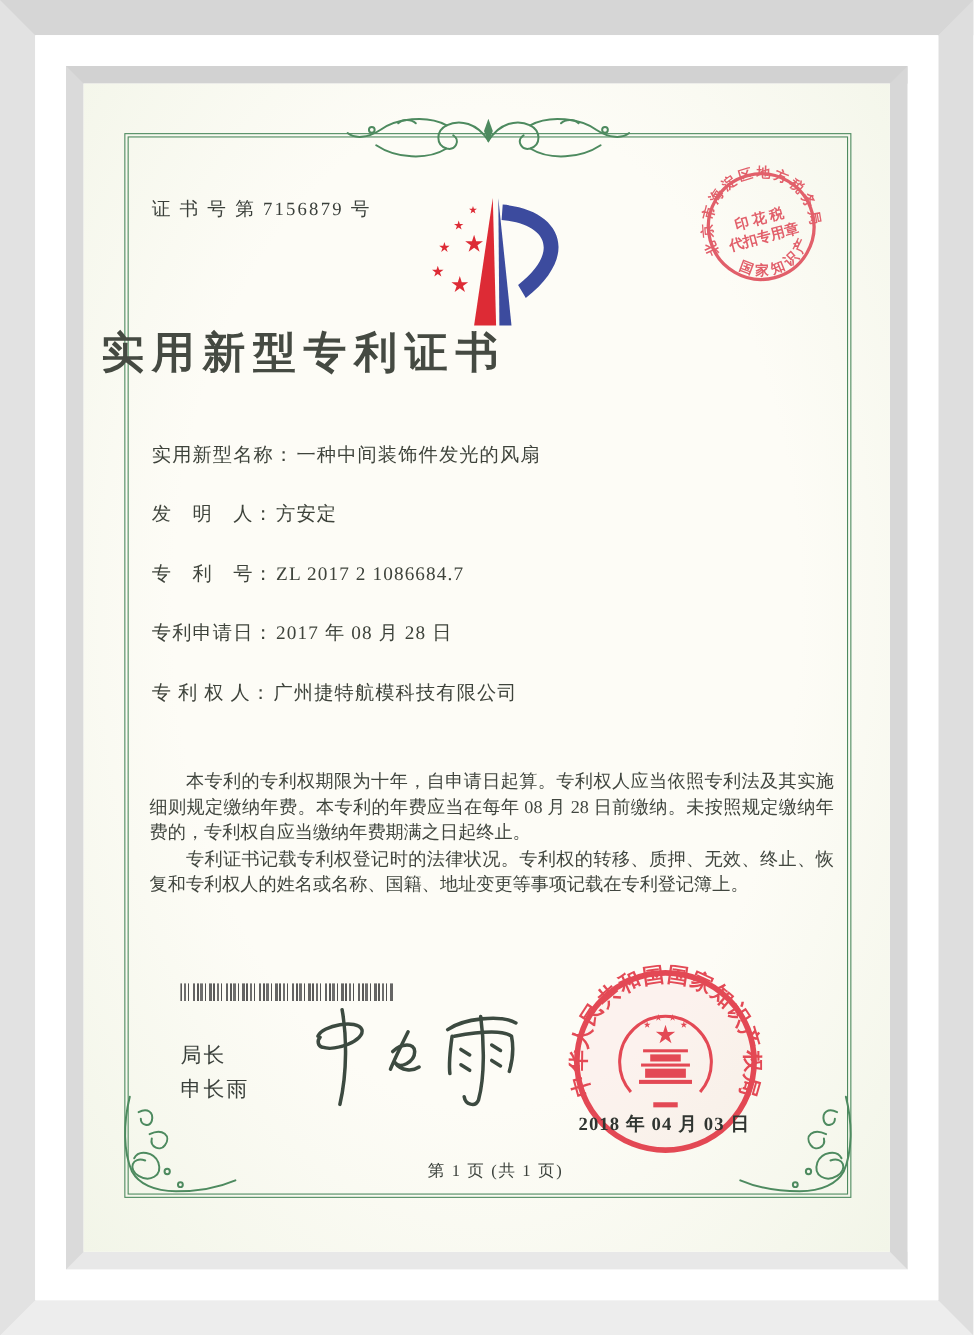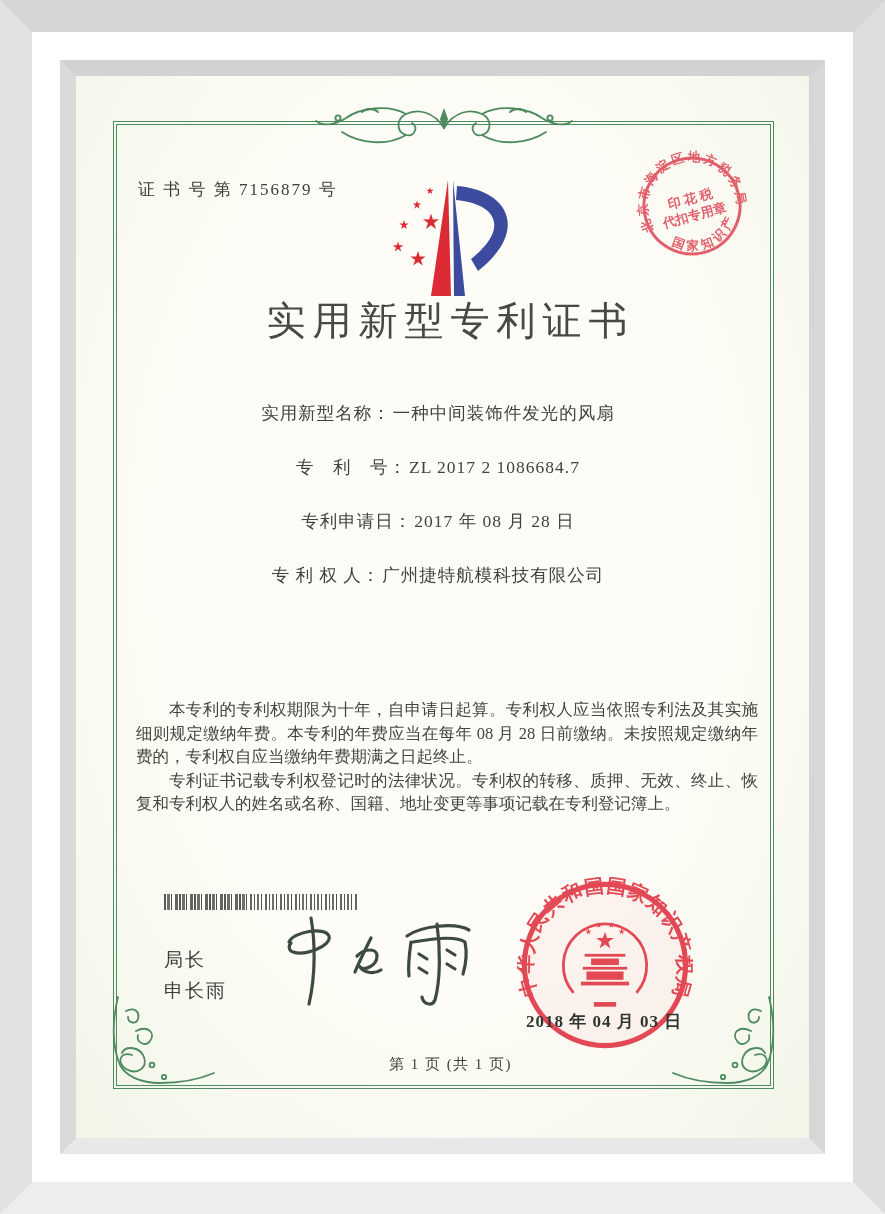--- a/index.html
+++ b/index.html
@@ -59,25 +59,25 @@
   .logo .red{fill:var(--logo-red,#dd2b35);}
   .logo .blue{fill:var(--logo-blue,#3c4b9e);}
 
   
   .tax-stamp{position:absolute;left:558px;top:72px;width:116px;height:116px;opacity:.9;}
   .tax-stamp svg{width:100%;height:100%;display:block;}
   .stamp-stroke{stroke:var(--stamp-red,#df4f5c);fill:none;}
   .stamp-text{fill:var(--stamp-red,#df4f5c);font-family:"Liberation Serif","DejaVu Serif",serif;font-weight:700;}
 
   .page-title{
-    position:absolute;left:16px;right:0;top:218px;text-align:center;
-    font-size:39px;font-weight:400;letter-spacing:7px;color:#454a42;
-  }
-
-  .fields{position:absolute;left:62px;top:325px;width:600px;text-align:center;}
+    position:absolute;left:16px;right:0;top:218px;
+    font-size:39px;font-weight:700;letter-spacing:7px;color:#454a42;
+  }
+
+  .fields{position:absolute;left:62px;top:325px;width:600px;}
   .field-row{height:54px;font-size:17.5px;letter-spacing:1px;color:#3e433b;white-space:nowrap;}
   .field-row .val{margin-left:2px;}
 
   .body-text{
     position:absolute;left:60px;top:622px;width:622px;
     font-size:16.5px;line-height:23.5px;text-align:justify;color:#41463f;
   }
   .body-text p{margin:0;text-indent:2em;}
 
   .barcode{
@@ -195,20 +195,23 @@
           <text class="stamp-text" font-size="13" text-anchor="middle" x="0" y="14">代扣专用章</text>
         </g>
       </svg>
     </div>
 
     <div class="page-title">实用新型专利证书</div>
 
     <div class="fields">
       <div class="field-row">
         <span class="lbl">实用新型名称：</span><span class="val">一种中间装饰件发光的风扇</span>
+      </div>
+      <div class="field-row">
+        <span class="lbl">发　明　人：</span><span class="val">方安定</span>
       </div>
       <div class="field-row">
         <span class="lbl">专　利　号：</span><span class="val">ZL 2017 2 1086684.7</span>
       </div>
       <div class="field-row">
         <span class="lbl">专利申请日：</span><span class="val">2017 年 08 月 28 日</span>
       </div>
       <div class="field-row">
         <span class="lbl">专 利 权 人：</span><span class="val">广州捷特航模科技有限公司</span>
       </div>

